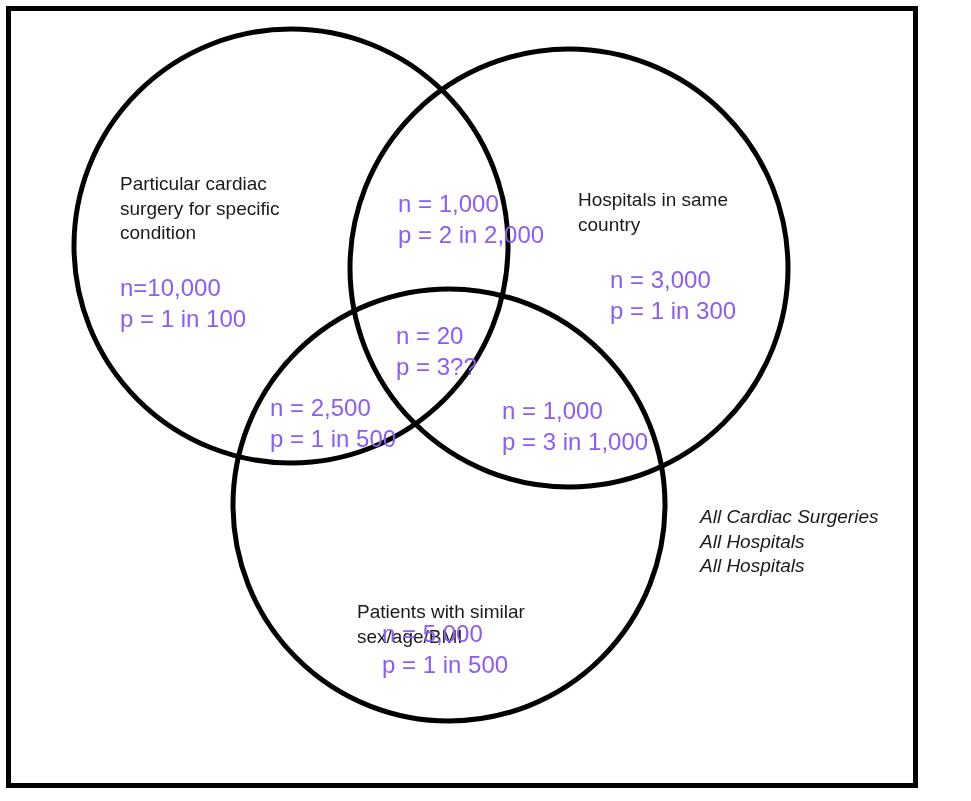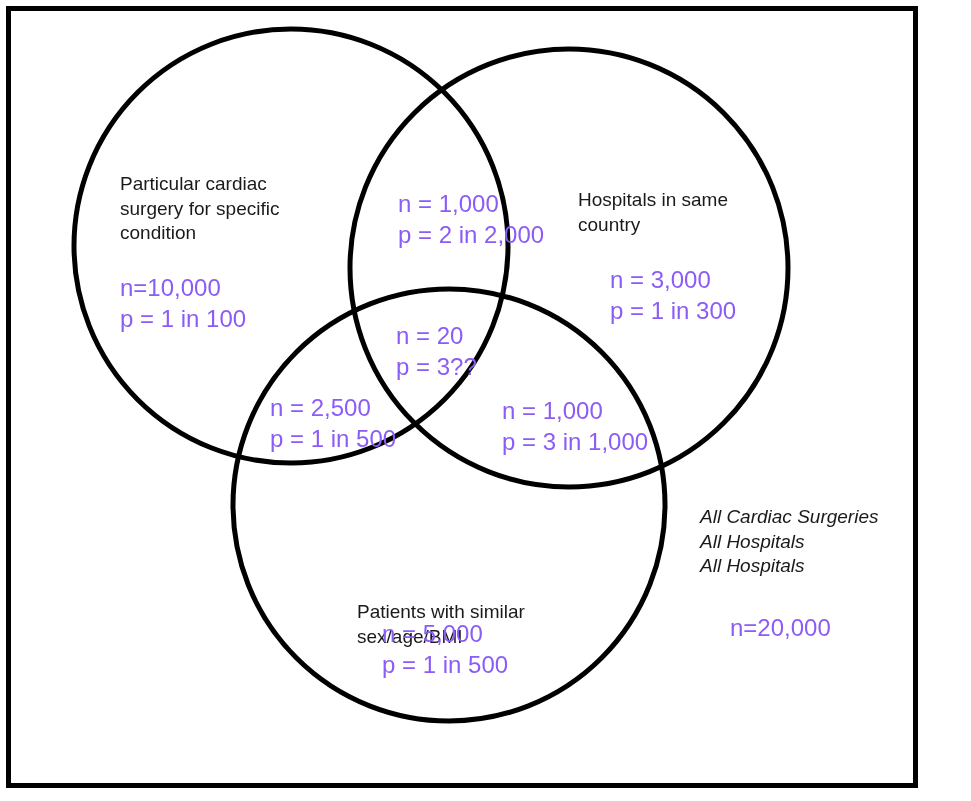--- a/index.html
+++ b/index.html
@@ -118,16 +118,15 @@
     <div class="lbl lbl-red">n = 5,000</div>
     <div class="lbl lbl-red">p = 1 in 500</div>
   </div>
 
   <div class="blk-group" style="left:700px; top:505px; width:240px;font-style:italic;">
     <div class="lbl lbl-black">All Cardiac Surgeries</div>
     <div class="lbl lbl-black">All Hospitals</div>
     <div class="lbl lbl-black">All Hospitals</div>
   </div>
   <div class="blk-group" style="left:730px; top:612px; width:200px;">
-    <div class="lbl lbl-red">n=20,000</div>
   </div>
 
 </div>
 
 </body></html>

